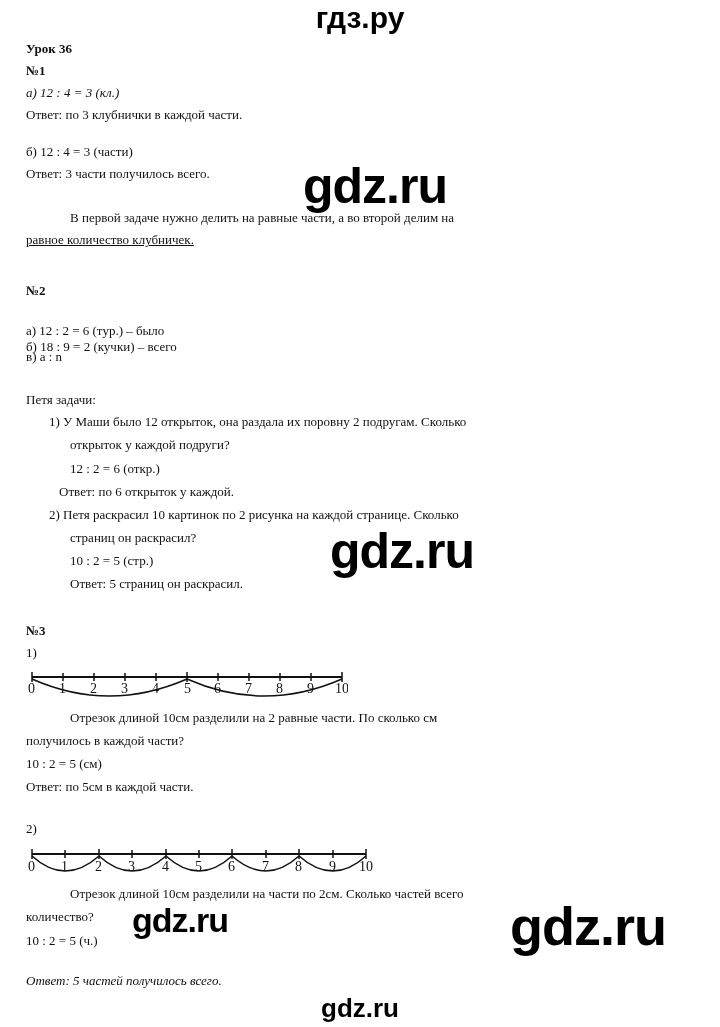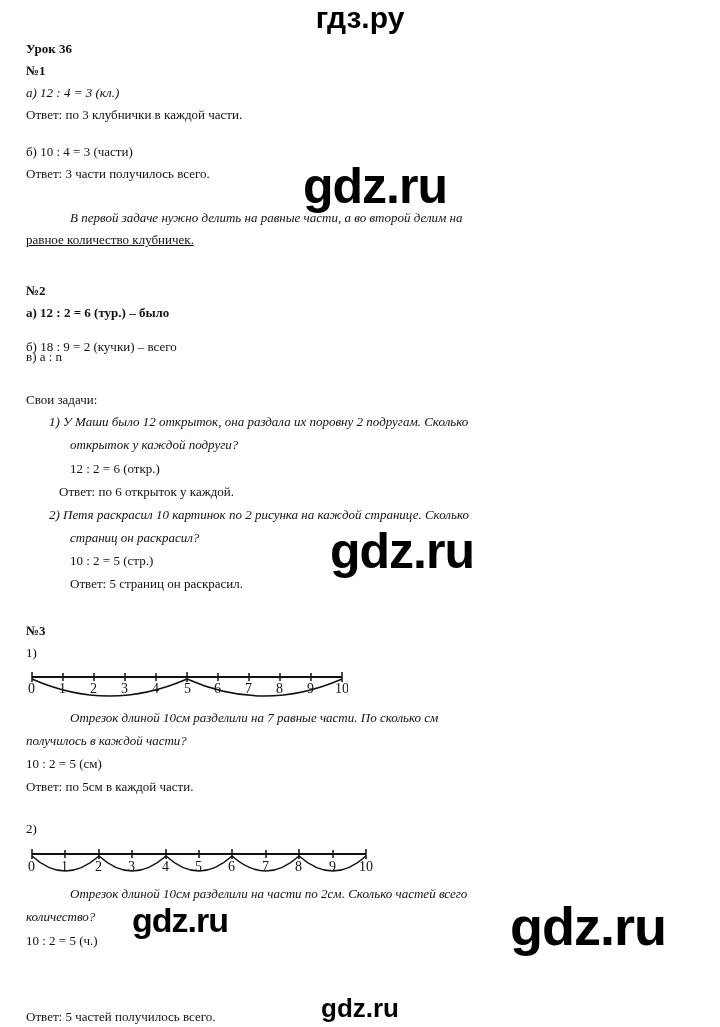--- a/index.html
+++ b/index.html
@@ -1,45 +1,45 @@
 <!DOCTYPE html>
 <html><head>
 <meta charset="utf-8">
 <style>
   html, body { margin:0; padding:0; background:#fff; }
   body { width:720px; height:1027px; position:relative; overflow:hidden;
          font-family:"Liberation Serif", "DejaVu Serif", serif; color:#111; }
   .abs { position:absolute; white-space:nowrap; }
   .t { font-size:13px; line-height:22px; }
   .b { font-weight:bold; }
-  .i { font-style:italic; }
+  .i { }
   .wm { font-family:"Liberation Sans", "DejaVu Sans", sans-serif; font-weight:bold; color:#000; letter-spacing:-1px; }
   svg { position:absolute; }
 </style>
 </head>
 <body>
 
 <div class="abs wm" style="left:0;width:720px;top:-2px;text-align:center;font-size:30px;line-height:40px;letter-spacing:0;">гдз.ру</div>
 
 <div class="abs t b" style="left:26px;top:38px;">Урок 36</div>
 
 <div class="abs t b" style="left:26px;top:60px;">№1</div>
 <div class="abs t" style="left:26px;top:82px;font-style:italic;">а) 12 : 4 = 3 (кл.)</div>
 <div class="abs t" style="left:26px;top:104px;text-align:right;">Ответ: по 3 клубнички в каждой части.</div>
-<div class="abs t" style="left:26px;top:141px;">б) 10 : 4 = 3 (части)</div>
+<div class="abs t" style="left:26px;top:141px;">б) 12 : 4 = 3 (части)</div>
 <div class="abs t" style="left:26px;top:163px;">Ответ: 3 части получилось всего.</div>
-<div class="abs t" style="left:70px;top:207px;width:618px;font-style:italic;">В первой задаче нужно делить на равные части, а во второй делим на</div>
+<div class="abs t" style="left:70px;top:207px;width:618px;">В первой задаче нужно делить на равные части, а во второй делим на</div>
 <div class="abs t" style="left:26px;top:229px;text-decoration:underline;">равное количество клубничек.</div>
 
 <div class="abs t b" style="left:26px;top:280px;">№2</div>
-<div class="abs t" style="left:26px;top:302px;font-weight:bold;">а) 12 : 2 = 6 (тур.) – было</div>
+<div class="abs t" style="left:26px;top:320px;">а) 12 : 2 = 6 (тур.) – было</div>
 <div class="abs t" style="left:26px;top:336px;font-family:Liberation Serif, serif;">б) 18 : 9 = 2 (кучки) – всего</div>
 <div class="abs t" style="left:26px;top:346px;">в) a : n</div>
 
-<div class="abs t" style="left:26px;top:389px;">Свои задачи:</div>
+<div class="abs t" style="left:26px;top:389px;">Петя задачи:</div>
 <div class="abs t i" style="left:49px;top:411px;">1) У Маши было 12 открыток, она раздала их поровну 2 подругам. Сколько</div>
 <div class="abs t i" style="left:70px;top:434px;">открыток у каждой подруги?</div>
 <div class="abs t" style="left:70px;top:458px;">12 : 2 = 6 (откр.)</div>
 <div class="abs t" style="left:59px;top:481px;">Ответ: по 6 открыток у каждой.</div>
 <div class="abs t i" style="left:49px;top:504px;">2) Петя раскрасил 10 картинок по 2 рисунка на каждой странице. Сколько</div>
 <div class="abs t i" style="left:70px;top:527px;text-align:center;">страниц он раскрасил?</div>
 <div class="abs t" style="left:70px;top:550px;">10 : 2 = 5 (стр.)</div>
 <div class="abs t" style="left:70px;top:573px;">Ответ: 5 страниц он раскрасил.</div>
 
 <div class="abs t b" style="left:26px;top:620px;">№3</div>
@@ -70,21 +70,21 @@
     <text x="124" y="28">4</text>
       <text x="156" y="28">5</text>
       <text x="186" y="28">6</text>
       <text x="217" y="28">7</text>
     <text x="248" y="28">8</text>
       <text x="279" y="28">9</text>
       <text x="307" y="28">10</text>
   </g>
 </svg>
 
-<div class="abs t i" style="left:70px;top:707px;">Отрезок длиной 10см разделили  на 7 равные части. По сколько см</div>
+<div class="abs t i" style="left:70px;top:707px;">Отрезок длиной 10см разделили  на 2 равные части. По сколько см</div>
 <div class="abs t i" style="left:26px;top:730px;">получилось в каждой части?</div>
 <div class="abs t" style="left:26px;top:753px;">10 : 2 = 5 (см)</div>
 <div class="abs t" style="left:26px;top:776px;">Ответ: по 5см в каждой части.</div>
 
 <div class="abs t" style="left:26px;top:818px;">2)</div>
 
 <svg style="left:28px;top:846px;" width="345" height="36" viewBox="0 0 345 36">
   <line x1="4" y1="8" x2="338" y2="8" stroke="#111" stroke-width="2"></line>
   <g stroke="#111" stroke-width="1.5">
     <line x1="4" y1="3" x2="4" y2="13"></line>
@@ -117,19 +117,19 @@
       <text x="234" y="25">7</text>
     <text x="267" y="25">8</text>
       <text x="301" y="25">9</text>
       <text x="331" y="25">10</text>
   </g>
 </svg>
 
 <div class="abs t i" style="left:70px;top:883px;">Отрезок длиной 10см разделили на части по 2см. Сколько частей всего</div>
 <div class="abs t i" style="left:26px;top:906px;">количество?</div>
 <div class="abs t" style="left:26px;top:930px;">10 : 2 = 5 (ч.)</div>
-<div class="abs t" style="left:26px;top:1006px;">Ответ: 5 частей получилось всего.</div>
+<div class="abs t" style="left:26px;top:970px;font-style:italic;">Ответ: 5 частей получилось всего.</div>
 
 <div class="abs wm" style="left:303px;top:158px;font-size:50px;line-height:56px;">gdz.ru</div>
 <div class="abs wm" style="left:330px;top:523px;font-size:50px;line-height:56px;">gdz.ru</div>
 <div class="abs wm" style="left:132px;top:900px;font-size:34px;line-height:40px;">gdz.ru</div>
 <div class="abs wm" style="left:510px;top:896px;font-size:54px;line-height:60px;">gdz.ru</div>
 <div class="abs wm" style="left:0;width:720px;top:992px;text-align:center;font-size:26px;line-height:32px;letter-spacing:0;">gdz.ru</div>
 
 </body></html>

